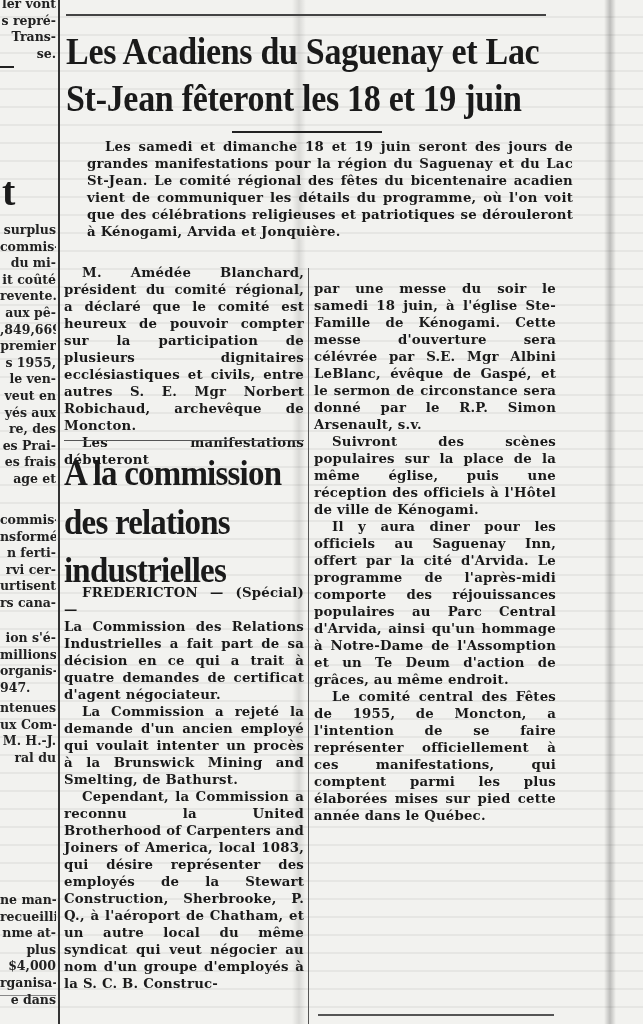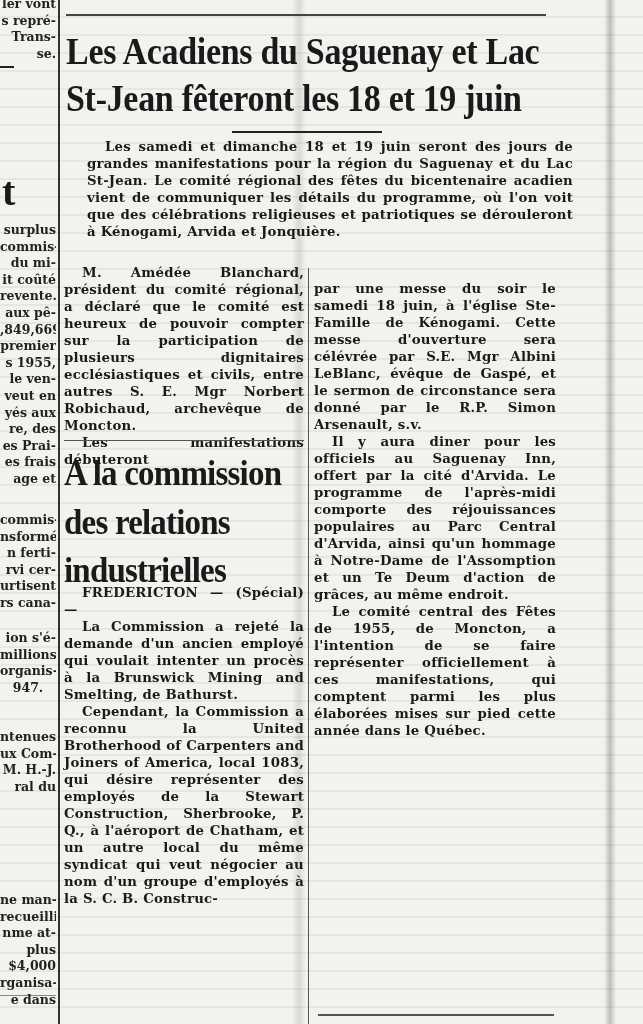--- a/index.html
+++ b/index.html
@@ -93,24 +93,24 @@
   <div>n ferti-</div>
   <div>rvi cer-</div>
   <div>urtisent</div>
   <div>rs cana-</div>
 </div>
 
 <div class="leftcol" style="top:630px">
   <div>ion s'é-</div>
   <div>millions</div>
   <div>organis-</div>
-  <div style="text-align:center">947.</div>
+  <div style="text-align:left">947.</div>
 </div>
 
-<div class="leftcol" style="top:729px">
+<div class="leftcol" style="top:700px">
   <div>ntenues</div>
   <div>ux Com-</div>
   <div>M. H.-J.</div>
   <div>ral du</div>
 </div>
 
 <div class="leftcol" style="top:892px">
   <div>ne man-</div>
   <div>recueilli</div>
   <div>nme at-</div>
@@ -138,28 +138,30 @@
 
 <div class="para colL" style="top:264px;">
   <p>M. Amédée Blanchard, président du comité régional, a déclaré que le comité est heureux de pouvoir compter sur la participation de plusieurs dignitaires ecclésiastiques et civils, entre autres S. E. Mgr Norbert Robichaud, archevêque de Moncton.</p>
   <p>Les manifestations débuteront</p>
 </div>
 
 <div class="shortrule" style="left:64px; top:440px; width:240px; height:1px; background:#555;"></div>
 
 <div class="para colR" style="top:280px;">
   <p style="text-indent:0">par une messe du soir le samedi 18 juin, à l'église Ste-Famille de Kénogami. Cette messe d'ouverture sera célévrée par S.E. Mgr Albini LeBlanc, évêque de Gaspé, et le sermon de circonstance sera donné par le R.P. Simon Arsenault, s.v.</p>
+  <p>Suivront des scènes populaires sur la place de la même église, puis une réception des officiels à l'Hôtel de ville de Kénogami.</p>
   <p>Il y aura diner pour les officiels au Saguenay Inn, offert par la cité d'Arvida. Le programme de l'après-midi comporte des réjouissances populaires au Parc Central d'Arvida, ainsi qu'un hommage à Notre-Dame de l'Assomption et un Te Deum d'action de grâces, au même endroit.</p>
   <p>Le comité central des Fêtes de 1955, de Moncton, a l'intention de se faire représenter officiellement à ces manifestations, qui comptent parmi les plus élaborées mises sur pied cette année dans le Québec.</p>
 </div>
 <div class="shortrule" style="left:318px; top:1014px; width:236px; height:1.5px; background:#555;"></div>
 
 <div class="subhead">
   <div>A la commission</div>
   <div>des relations</div>
   <div>industrielles</div>
 </div>
 
 <div class="para colL" style="top:584px;">
   <p class="dateline">FREDERICTON — (Spécial) —</p>
+  <p style="text-indent:0">La Commission des Relations Industrielles a fait part de sa décision en ce qui a trait à quatre demandes de certificat d'agent négociateur.</p>
   <p>La Commission a rejeté la demande d'un ancien employé qui voulait intenter un procès à la Brunswick Mining and Smelting, de Bathurst.</p>
   <p>Cependant, la Commission a reconnu la United Brotherhood of Carpenters and Joiners of America, local 1083, qui désire représenter des employés de la Stewart Construction, Sherbrooke, P. Q., à l'aéroport de Chatham, et un autre local du même syndicat qui veut négocier au nom d'un groupe d'employés à la S. C. B. Construc-</p>
 </div>
 
 </body></html>

